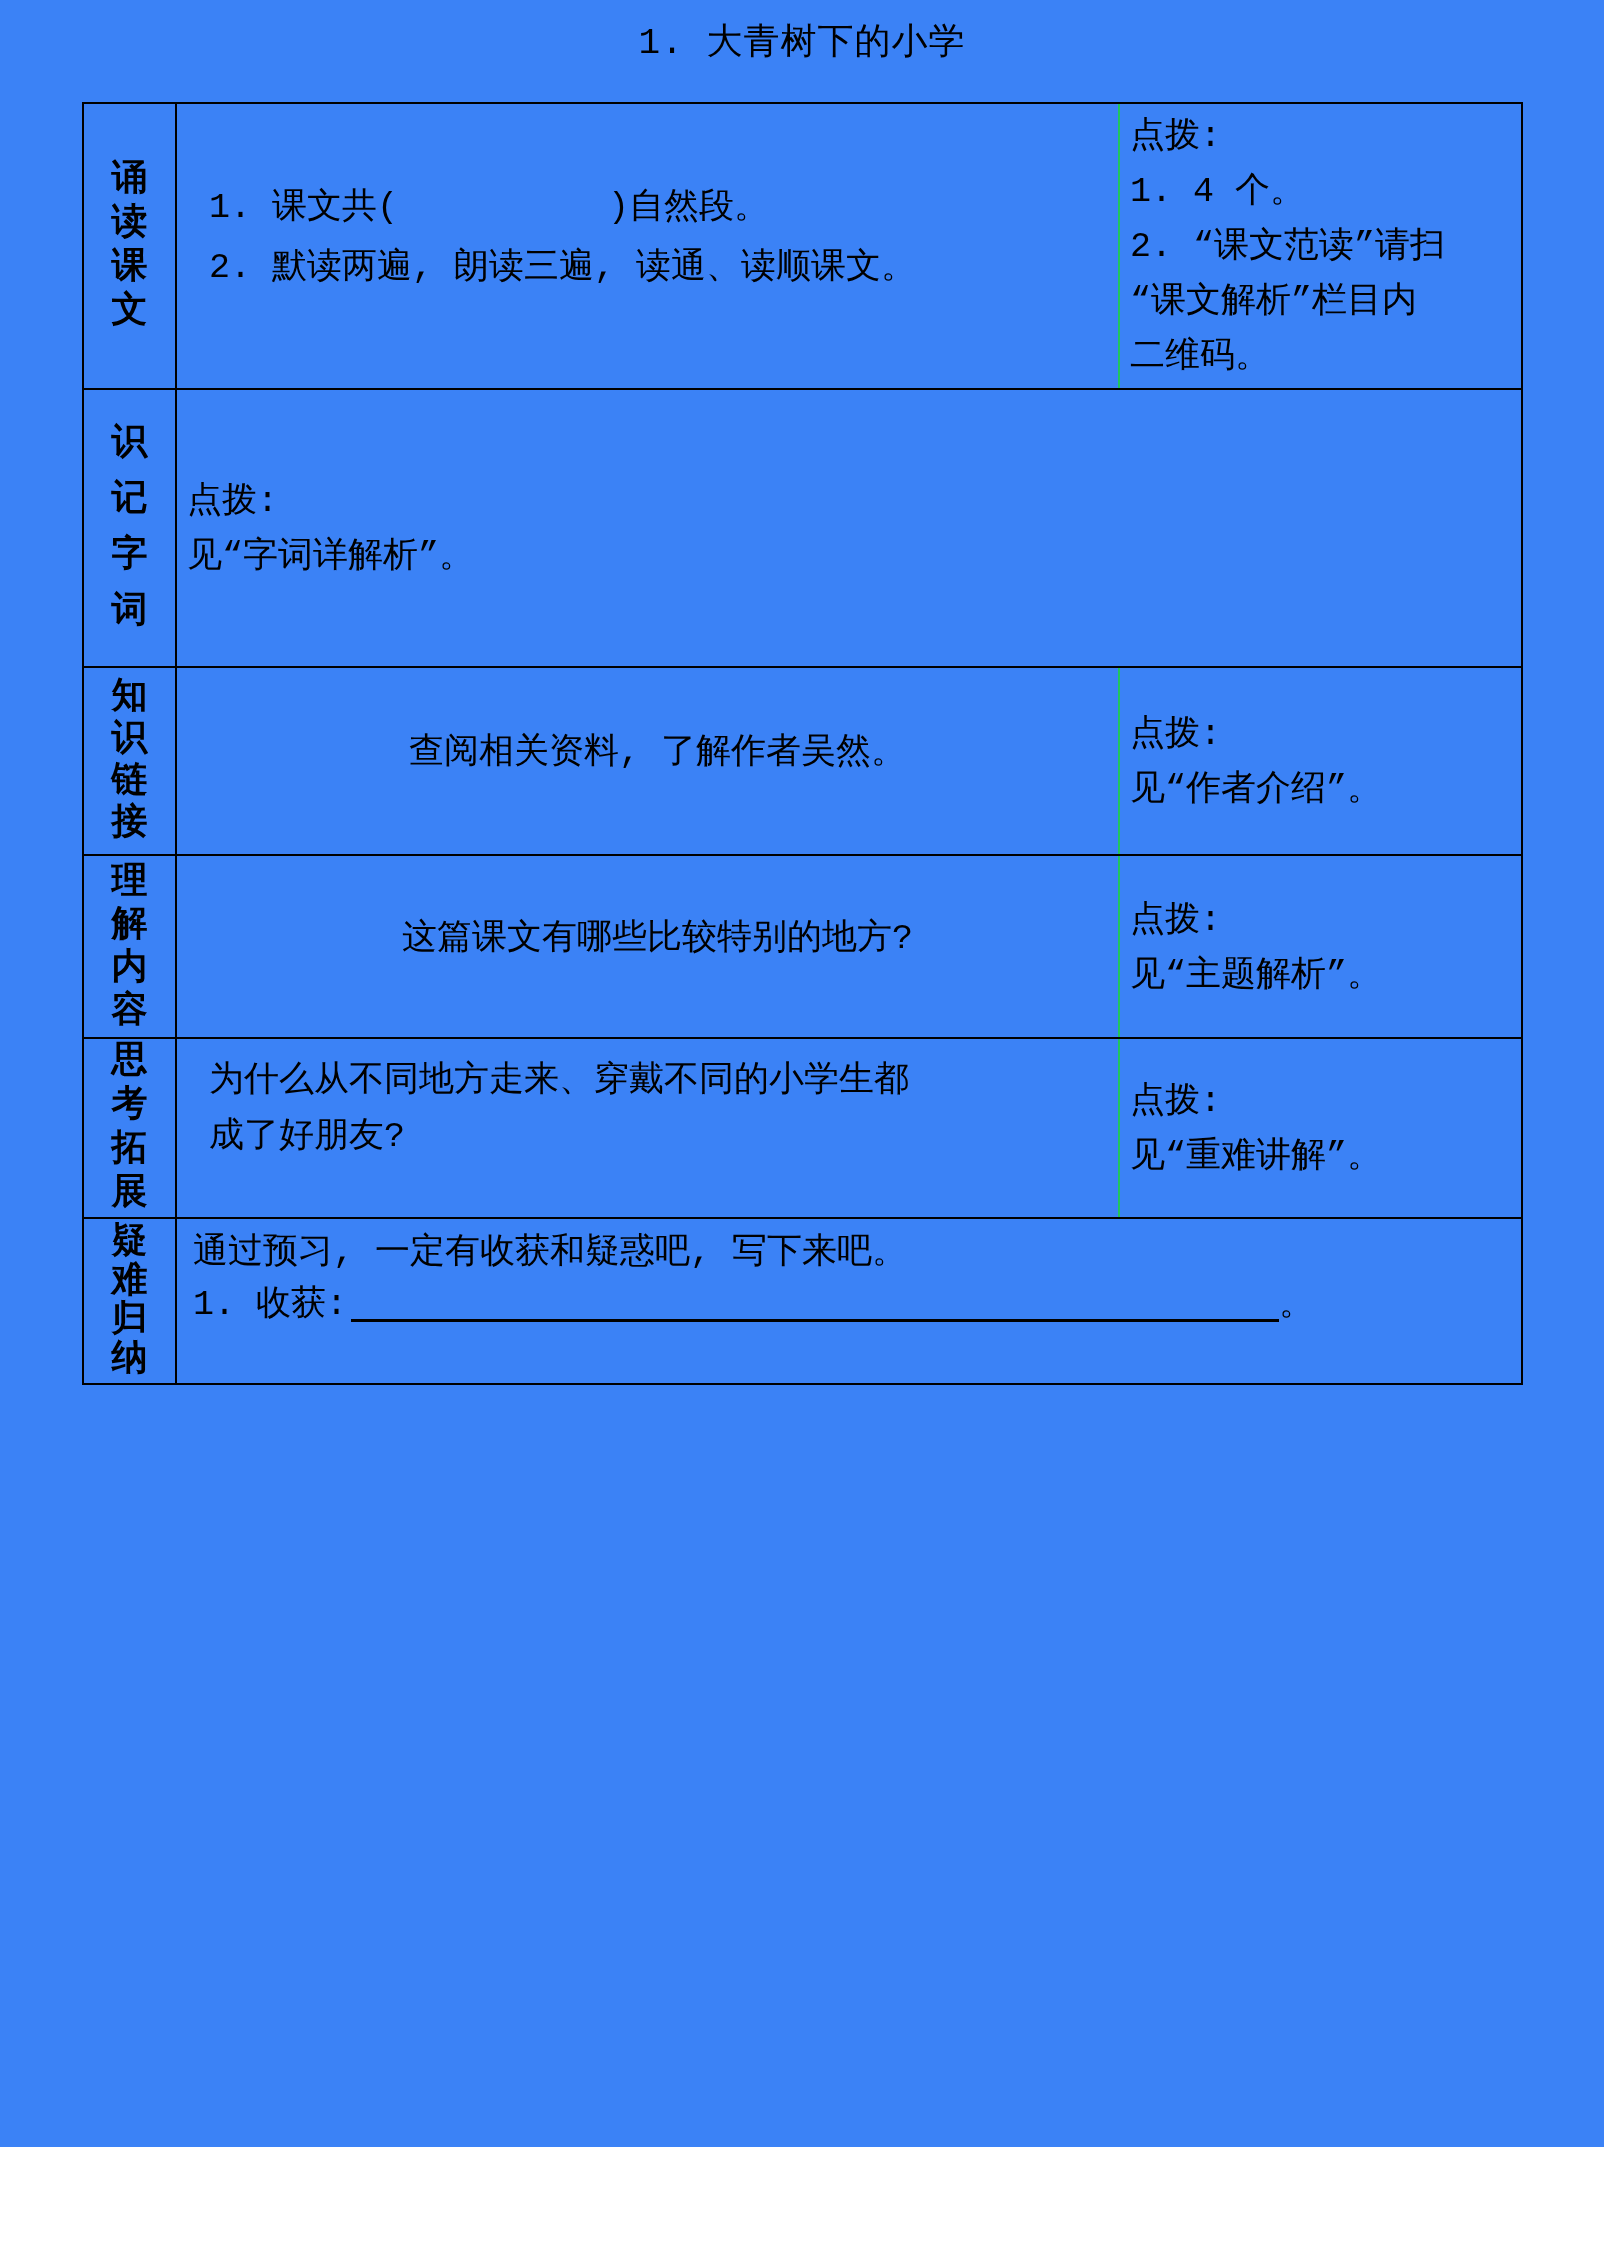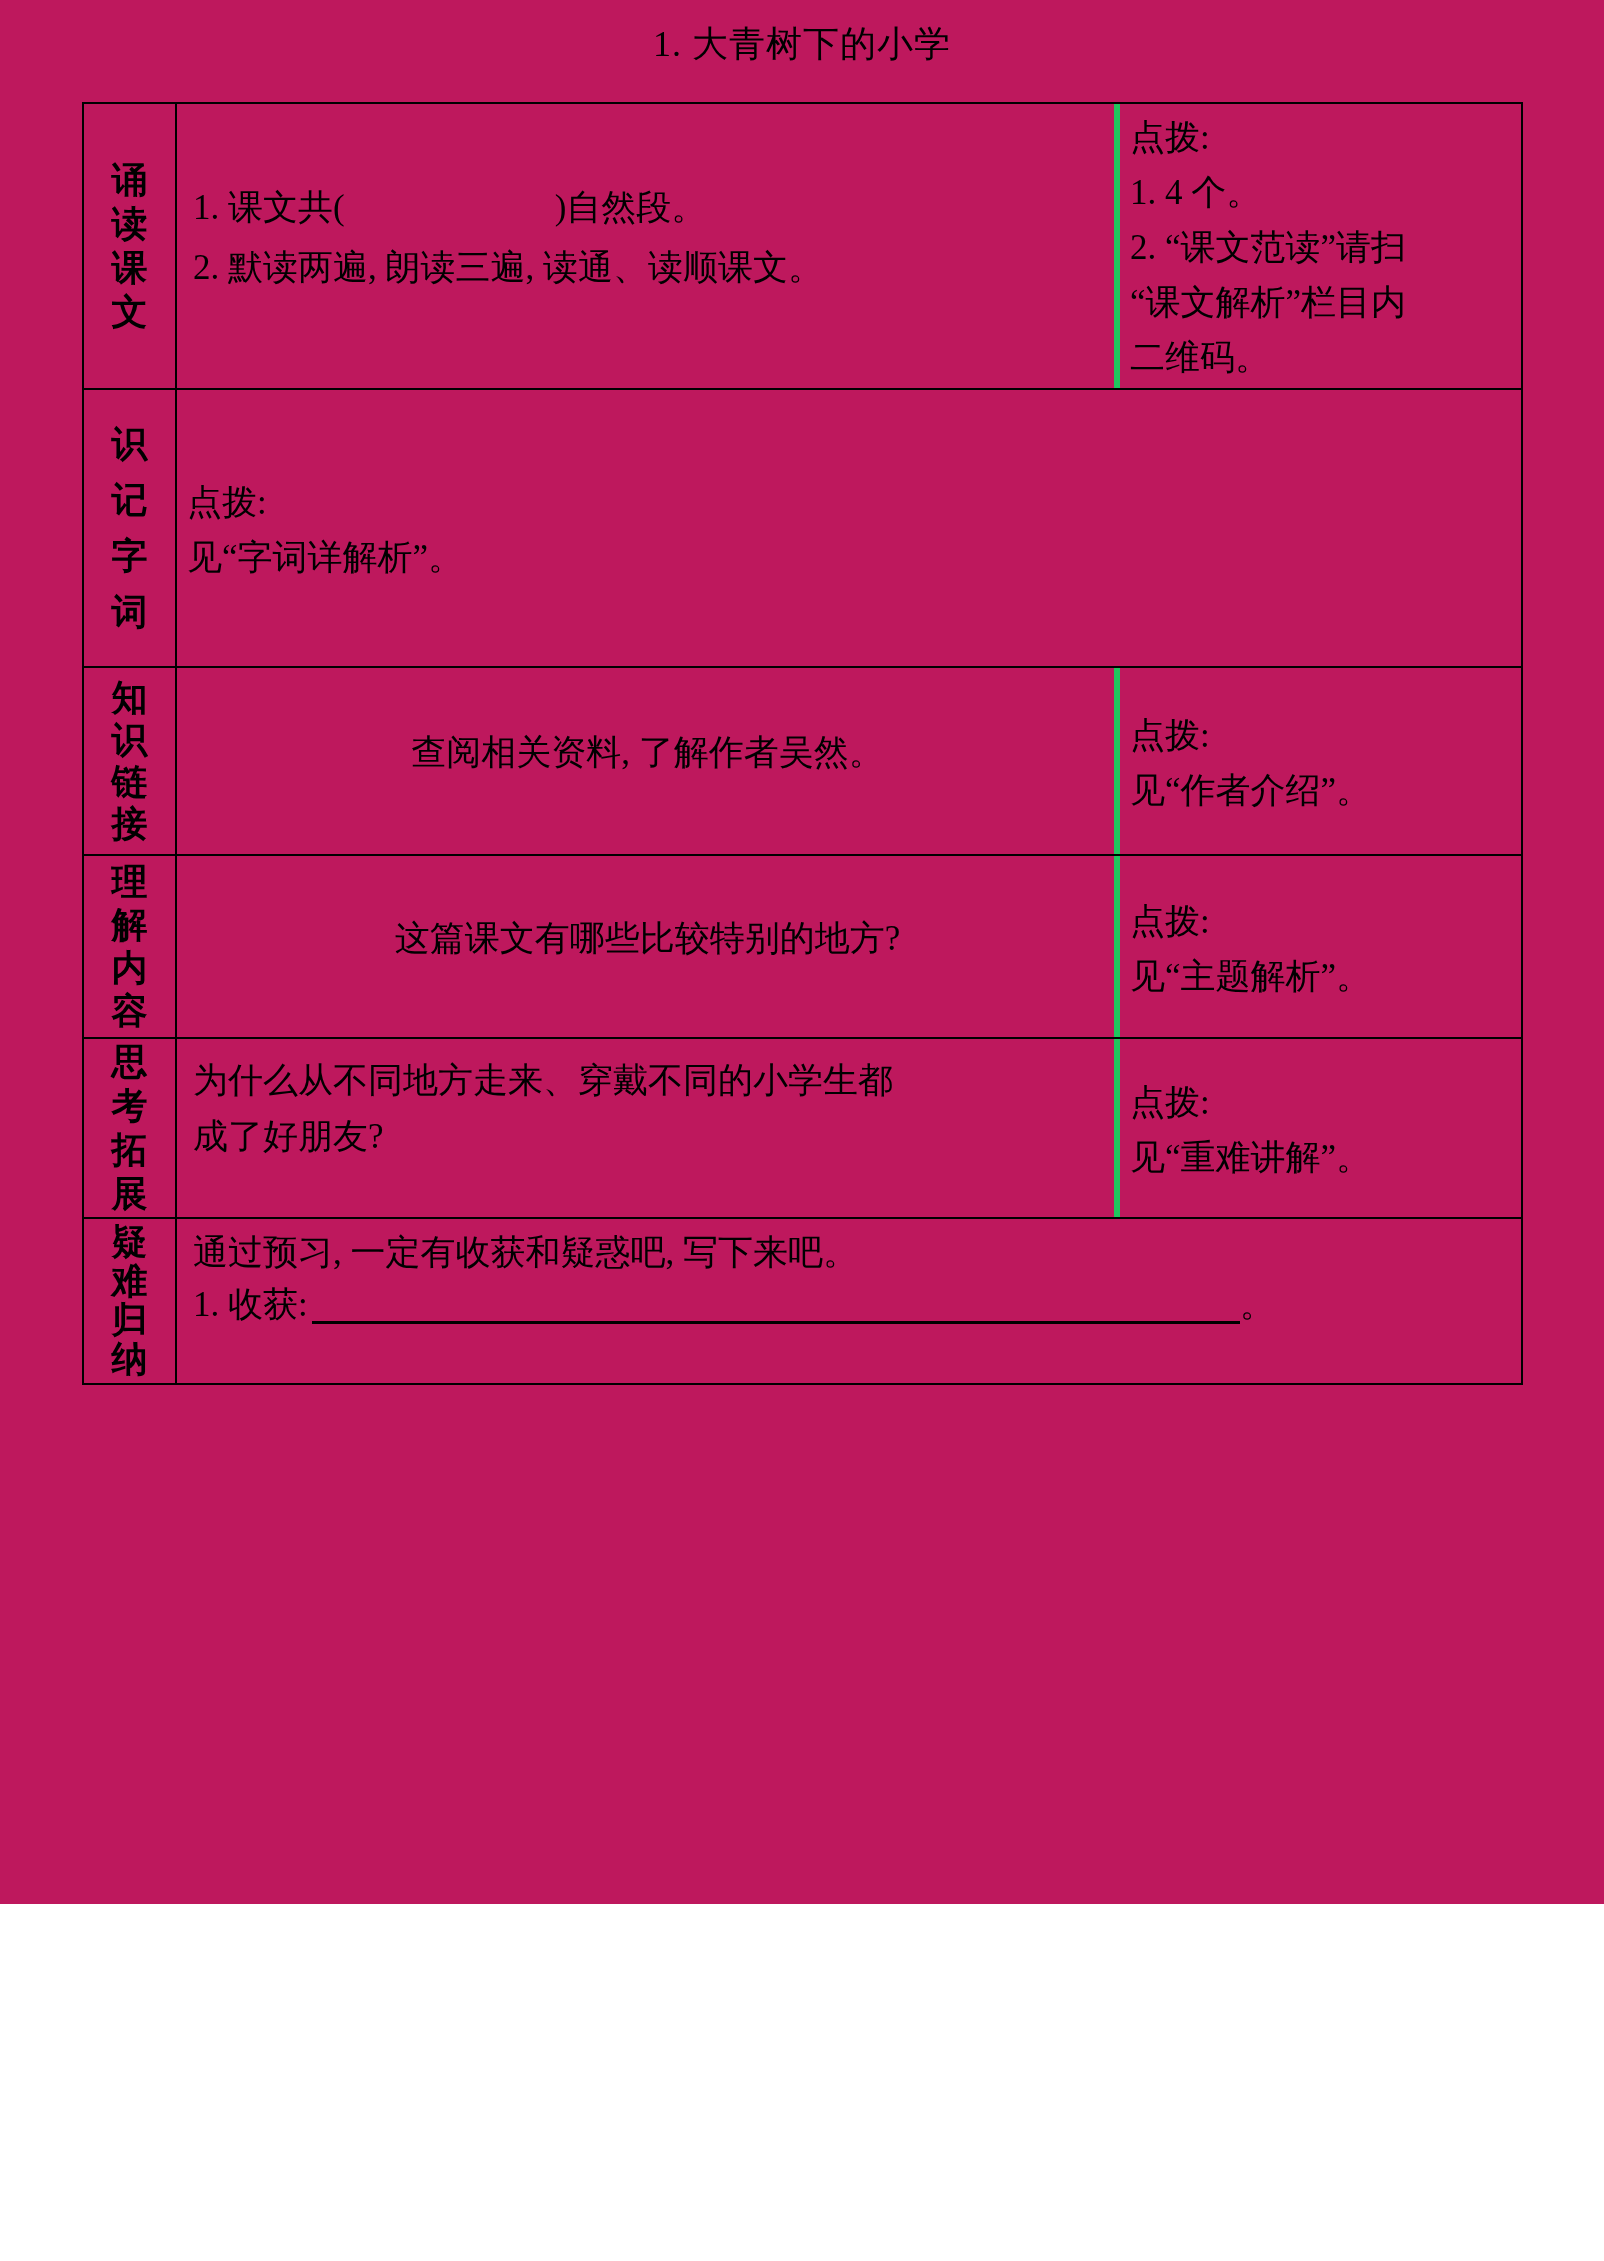--- a/index.html
+++ b/index.html
@@ -1,20 +1,20 @@
 <!DOCTYPE html>
 <html><head>
 <meta charset="utf-8">
 <style>
   html,body{margin:0;padding:0;background:#ffffff;}
   .page{
     position:relative;
-    width:1604px;height:1904px;
-    background:#be185d;
-    font-family:Liberation Serif, serif;
+    width:1604px;height:2147px;
+    background:#3b82f6;
+    font-family:Liberation Mono, monospace;
     color:#000;
     overflow:hidden;
   }
   .title{
     position:absolute;top:22px;left:0;width:100%;
     text-align:center;
     font-size:36px;line-height:44px;
     letter-spacing:1px;
     white-space:pre-line;
   }
@@ -41,25 +41,25 @@
     font-weight:bold;font-size:36px;
     white-space:pre-line;
   }
   .lh44{line-height:44px;}
   .lh56{line-height:56px;}
   .lh42{line-height:42px;}
   .lh43{line-height:43px;}
   .lh38{line-height:39px;}
   .content-cell{
     flex:1;
-    border-right:6px solid #22c55e;box-sizing:border-box;
+    border-right:2px solid #22c55e;box-sizing:border-box;
     padding:0 12px 16px 16px;
     font-size:35px;
     white-space:pre-line;
-    display:flex;flex-direction:column;justify-content:center;
+    display:flex;flex-direction:column;justify-content:center;margin-left:16px;
   }
   .c1{line-height:60px;}
   .c2{line-height:55px;}
   .c3,.c4{line-height:56px;text-align:center;}
   .c5{line-height:56px;justify-content:flex-start;padding-top:14px;}
   .tips-cell{
     flex:0 0 401px;width:401px;
     box-sizing:border-box;
     padding:8px 8px 4px 10px;
     font-size:35px;

